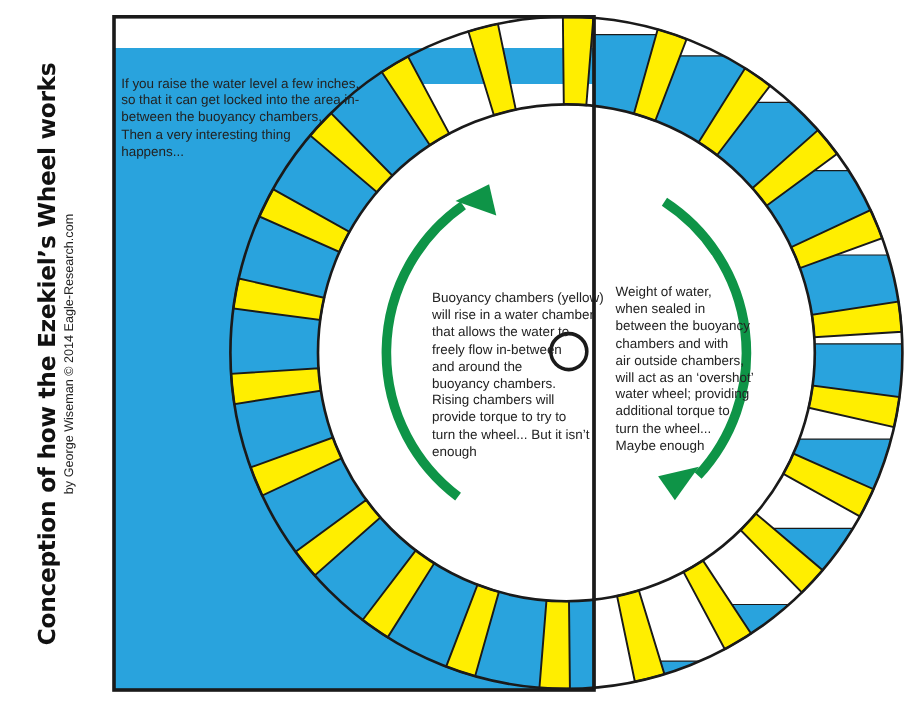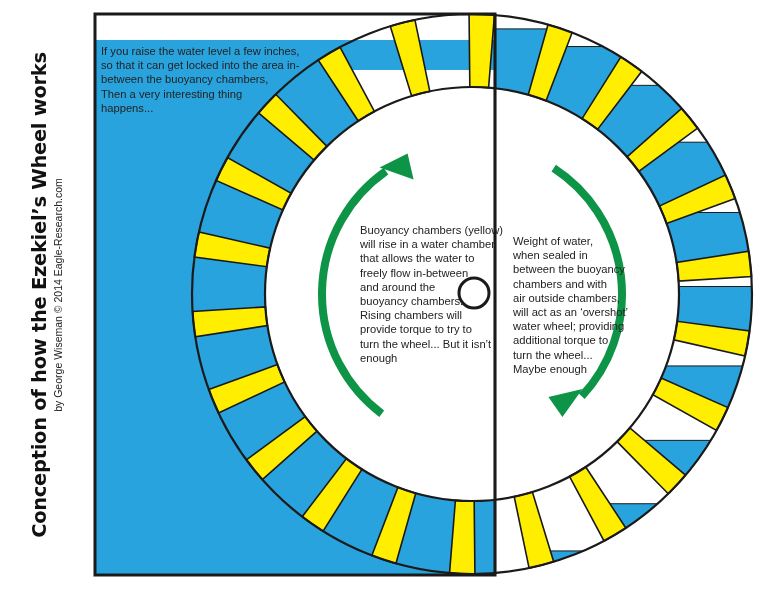--- a/index.html
+++ b/index.html
@@ -7,25 +7,25 @@
   #diagram { position: absolute; left: 0; top: 0; width: 768px; height: 593px; }
   .title-block {
     position: absolute; left: 28px; top: 575px;
     transform: rotate(-90deg); transform-origin: 0 0;
     width: 560px; text-align: center; white-space: nowrap;
   }
   .main-title { font-family: "DejaVu Sans", sans-serif; font-weight: bold; font-size: 19.5px; color: #111; letter-spacing: -0.3px; line-height: 24px; }
   .byline { font-family: "Liberation Sans", sans-serif; font-size: 10.5px; color: #222; line-height: 12px; }
   .note {
     position: absolute; font-family: "Liberation Sans", sans-serif; color: #222;
-    font-size: 11.2px; line-height: 14.2px; white-space: pre-line;
+    font-size: 11.2px; line-height: 14.2px; white-space: pre-line; margin-top: 19px;
   }
   .note-tank { left: 101px; top: 44px; width: 200px; }
   .note-rise { left: 360px; top: 223px; width: 150px; }
-  .note-weight { left: 513px; top: 234px; width: 135px; }
+  .note-weight { left: 513px; top: 218px; width: 135px; }
 </style>
 </head>
 <body>
 
 <svg id="diagram" viewBox="0 0 768 593" xmlns="http://www.w3.org/2000/svg">
   <defs>
     <clipPath id="tankClip">
         <rect id="tank-clip-rect" x="95" y="14" width="400" height="561"></rect>
       </clipPath>
     <clipPath id="rightClip">

